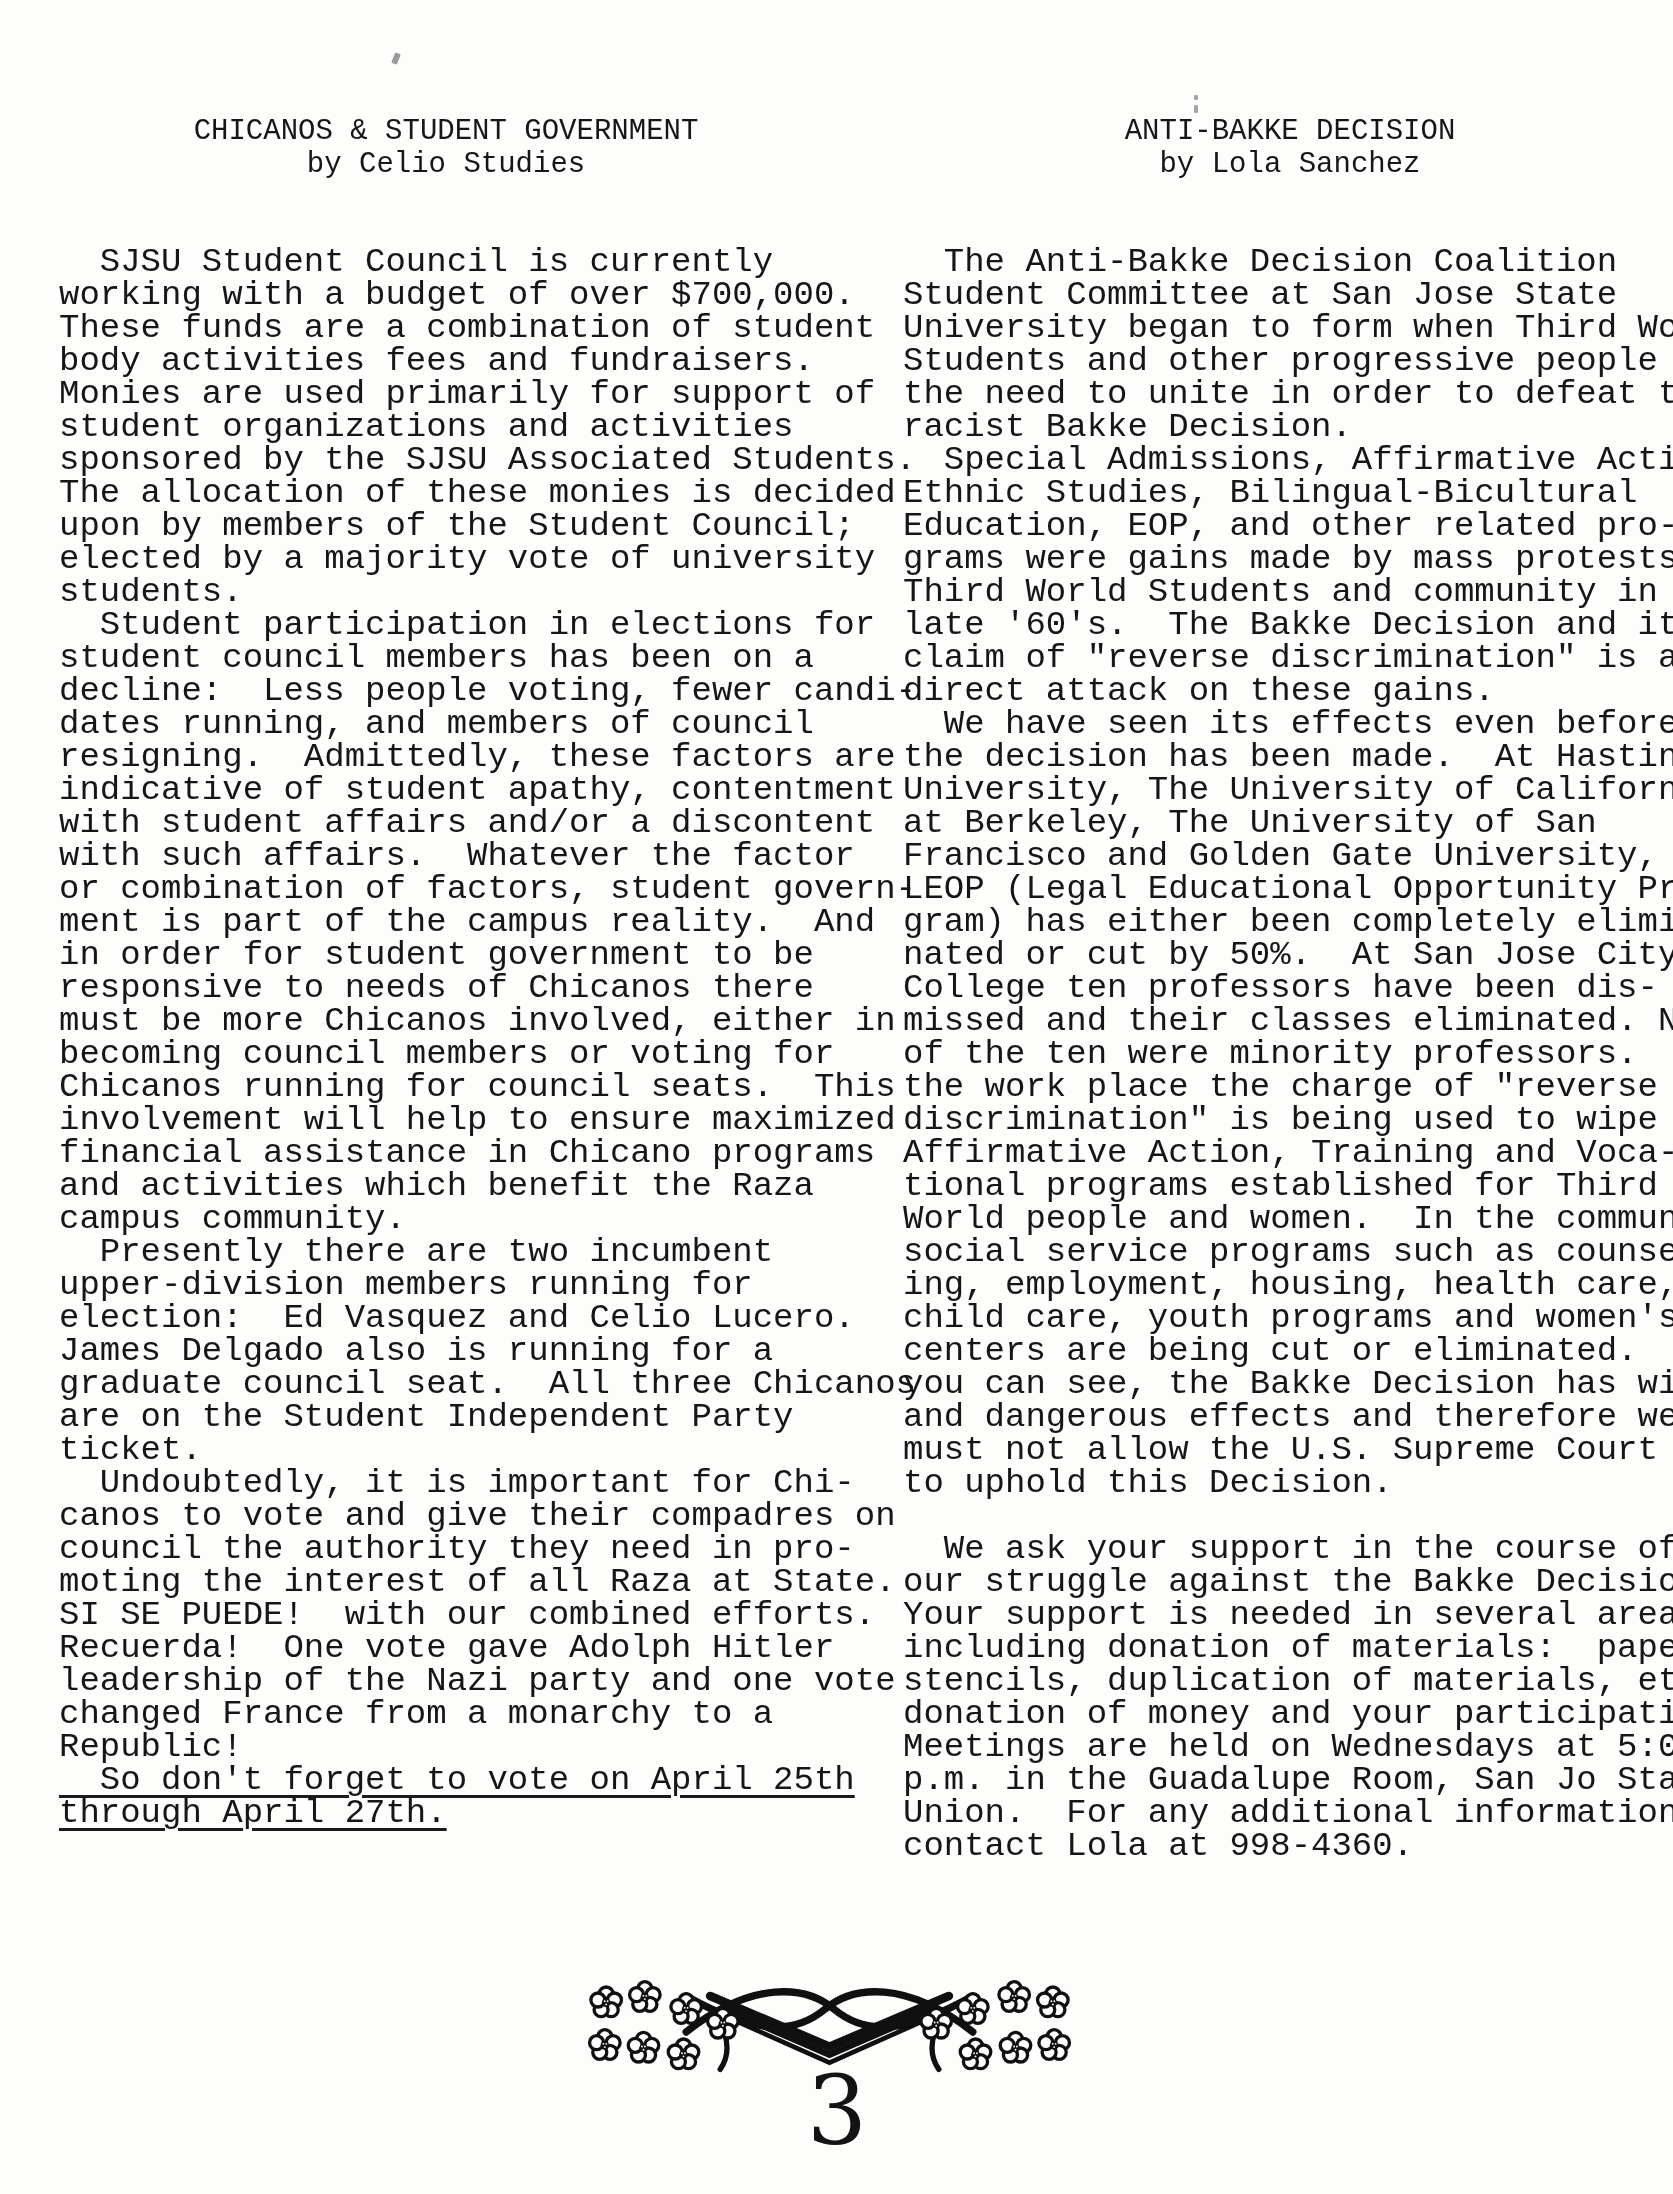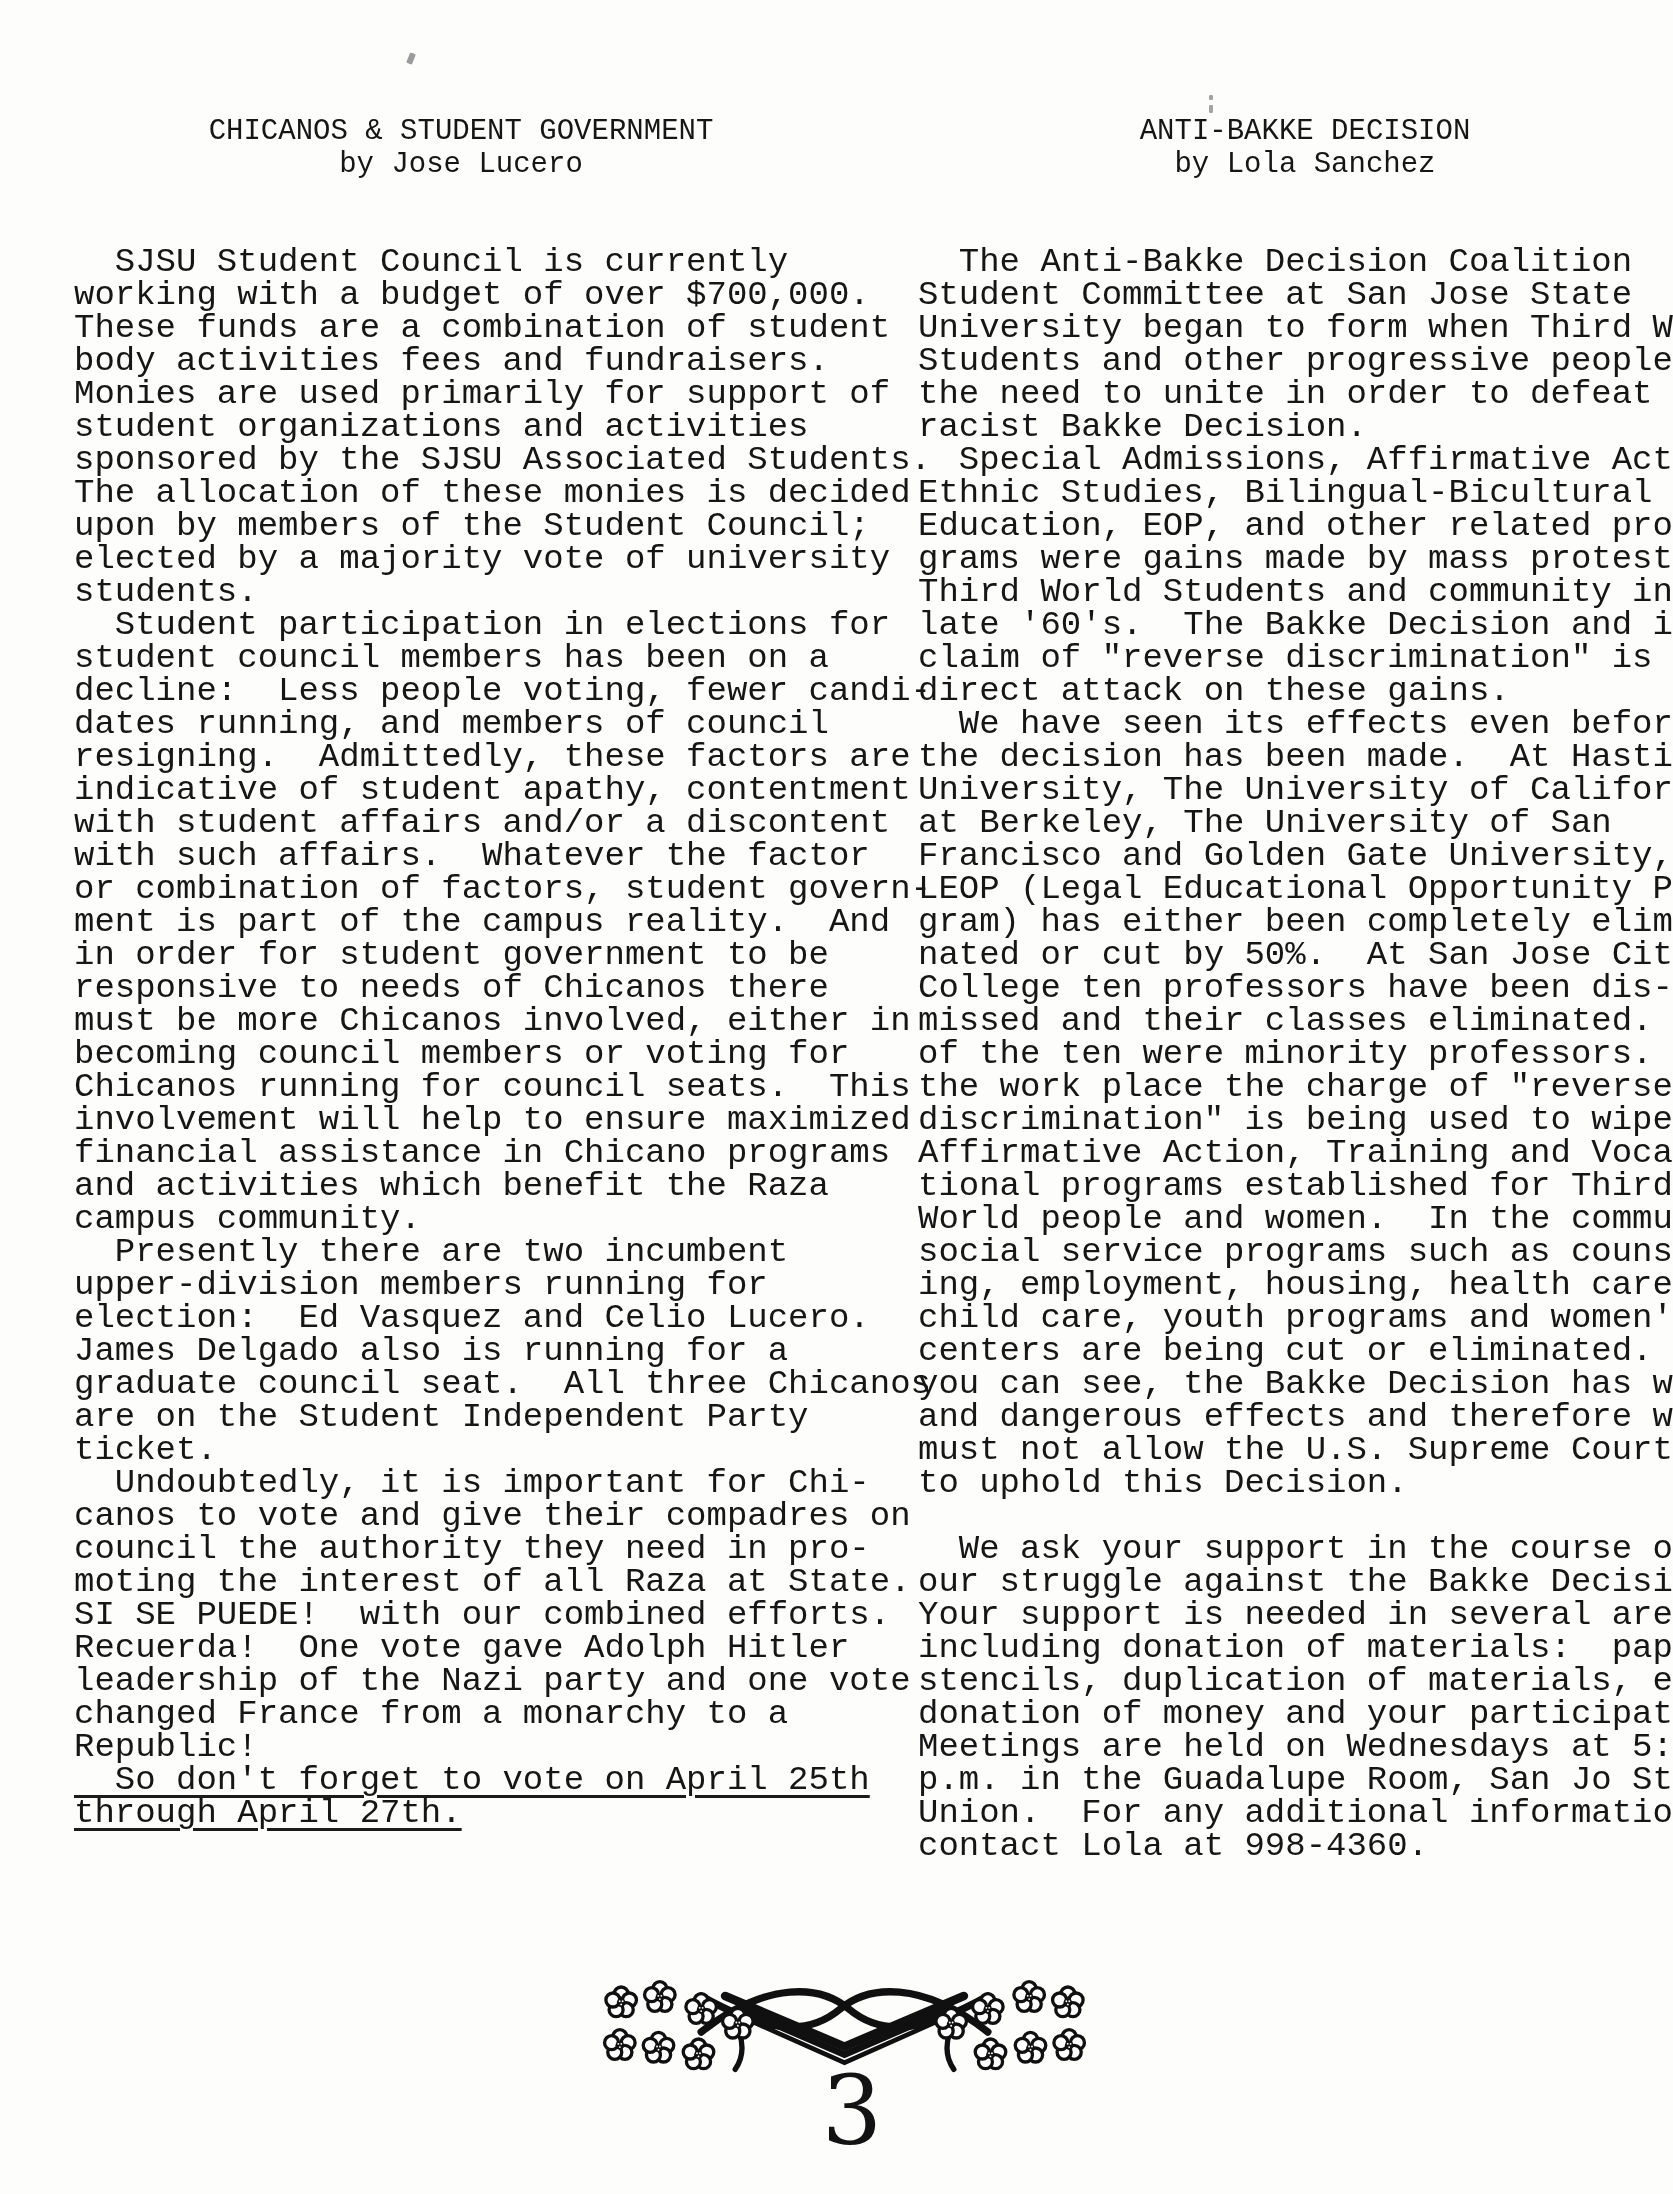--- a/index.html
+++ b/index.html
@@ -5,21 +5,21 @@
   html, body { margin: 0; padding: 0; }
   body {
     width: 1674px;
     height: 2194px;
     background: #fdfdfc;
     position: relative;
     font-family: "Liberation Mono", "DejaVu Sans Mono", monospace;
     color: #161616;
     overflow: hidden;
   }
-  .page { position: absolute; inset: 0; margin-left: 15px; }
+  .page { position: absolute; inset: 0; }
   .column { position: absolute; top: 115px; width: 774px; }
   .column.left  { left: 59px;  }
   .column.right { left: 903px; }
   .article-header { text-align: center; margin-bottom: 65px; }
   .article-title, .article-byline {
     font-size: 29px;
     line-height: 33px;
     white-space: pre;
   }
   pre.article-body {
@@ -60,21 +60,21 @@
   .speck.s3 { left: 1194px; top: 105px; width: 4px; height: 8px; opacity: .5; }
 </style>
 </head>
 <body>
 
 <div class="page">
 
   <div class="column left">
     <div class="article-header">
       <div class="article-title">CHICANOS &amp; STUDENT GOVERNMENT</div>
-      <div class="article-byline">by Jose Lucero</div>
+      <div class="article-byline">by Celio Studies</div>
     </div>
     <pre class="article-body">  SJSU Student Council is currently
 working with a budget of over $700,000.
 These funds are a combination of student
 body activities fees and fundraisers.
 Monies are used primarily for support of
 student organizations and activities
 sponsored by the SJSU Associated Students.
 The allocation of these monies is decided
 upon by members of the Student Council;

